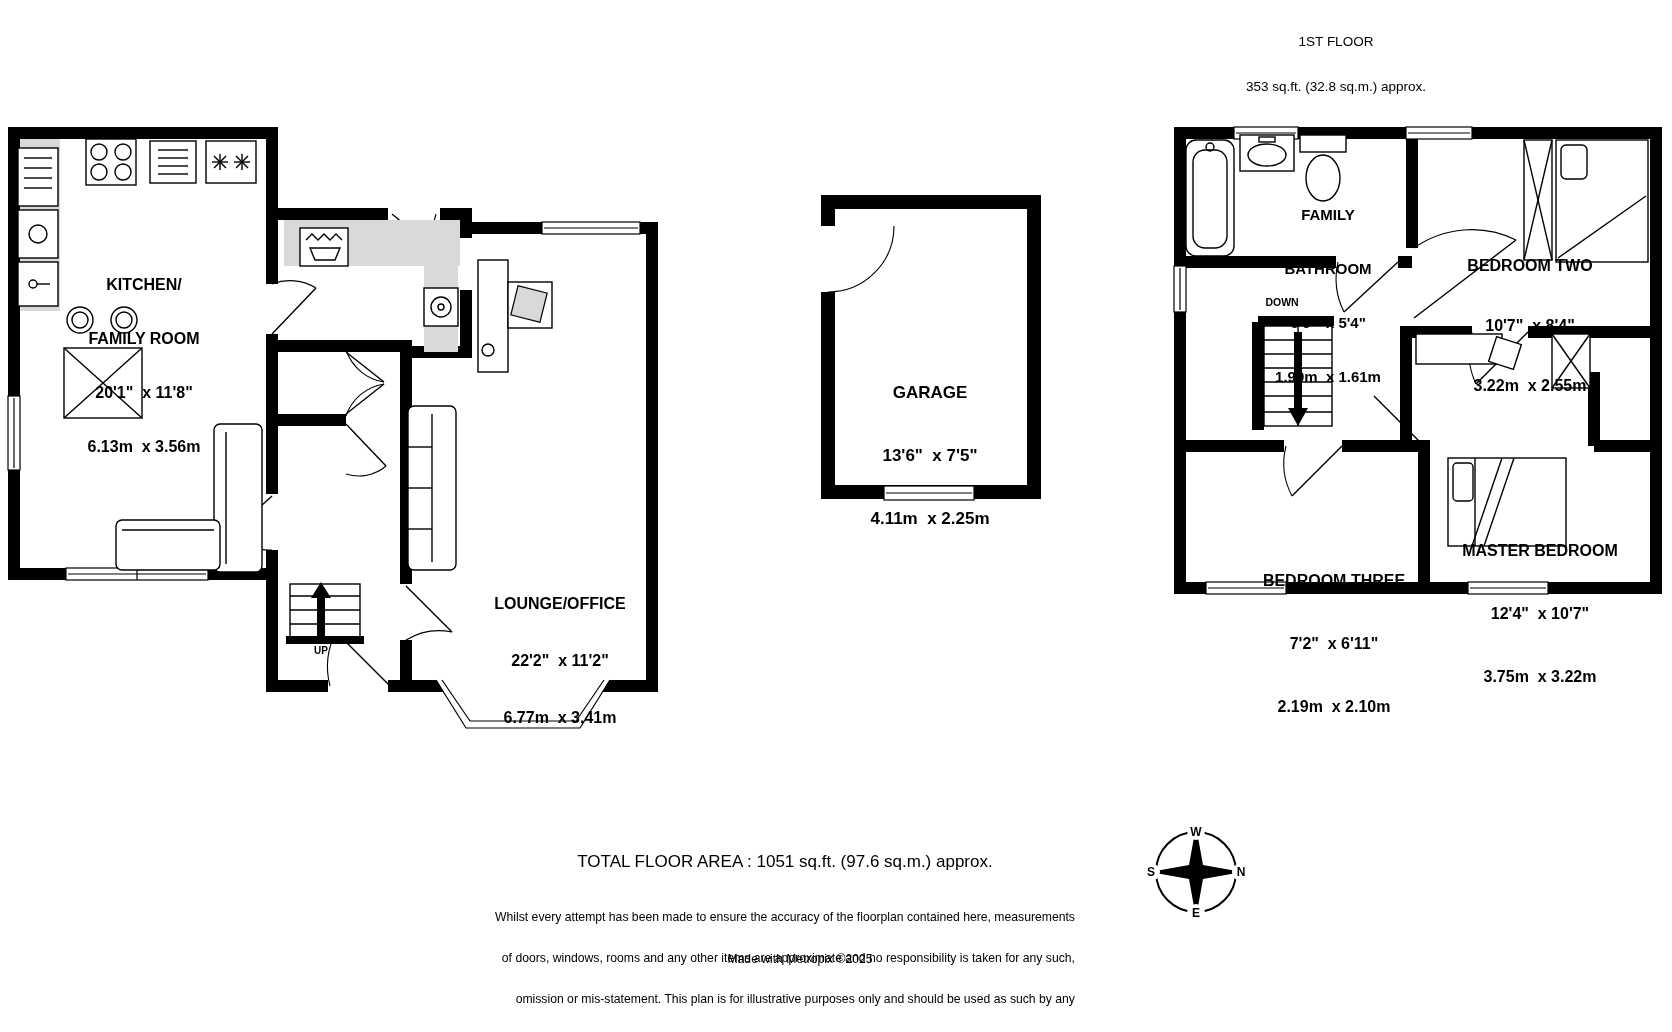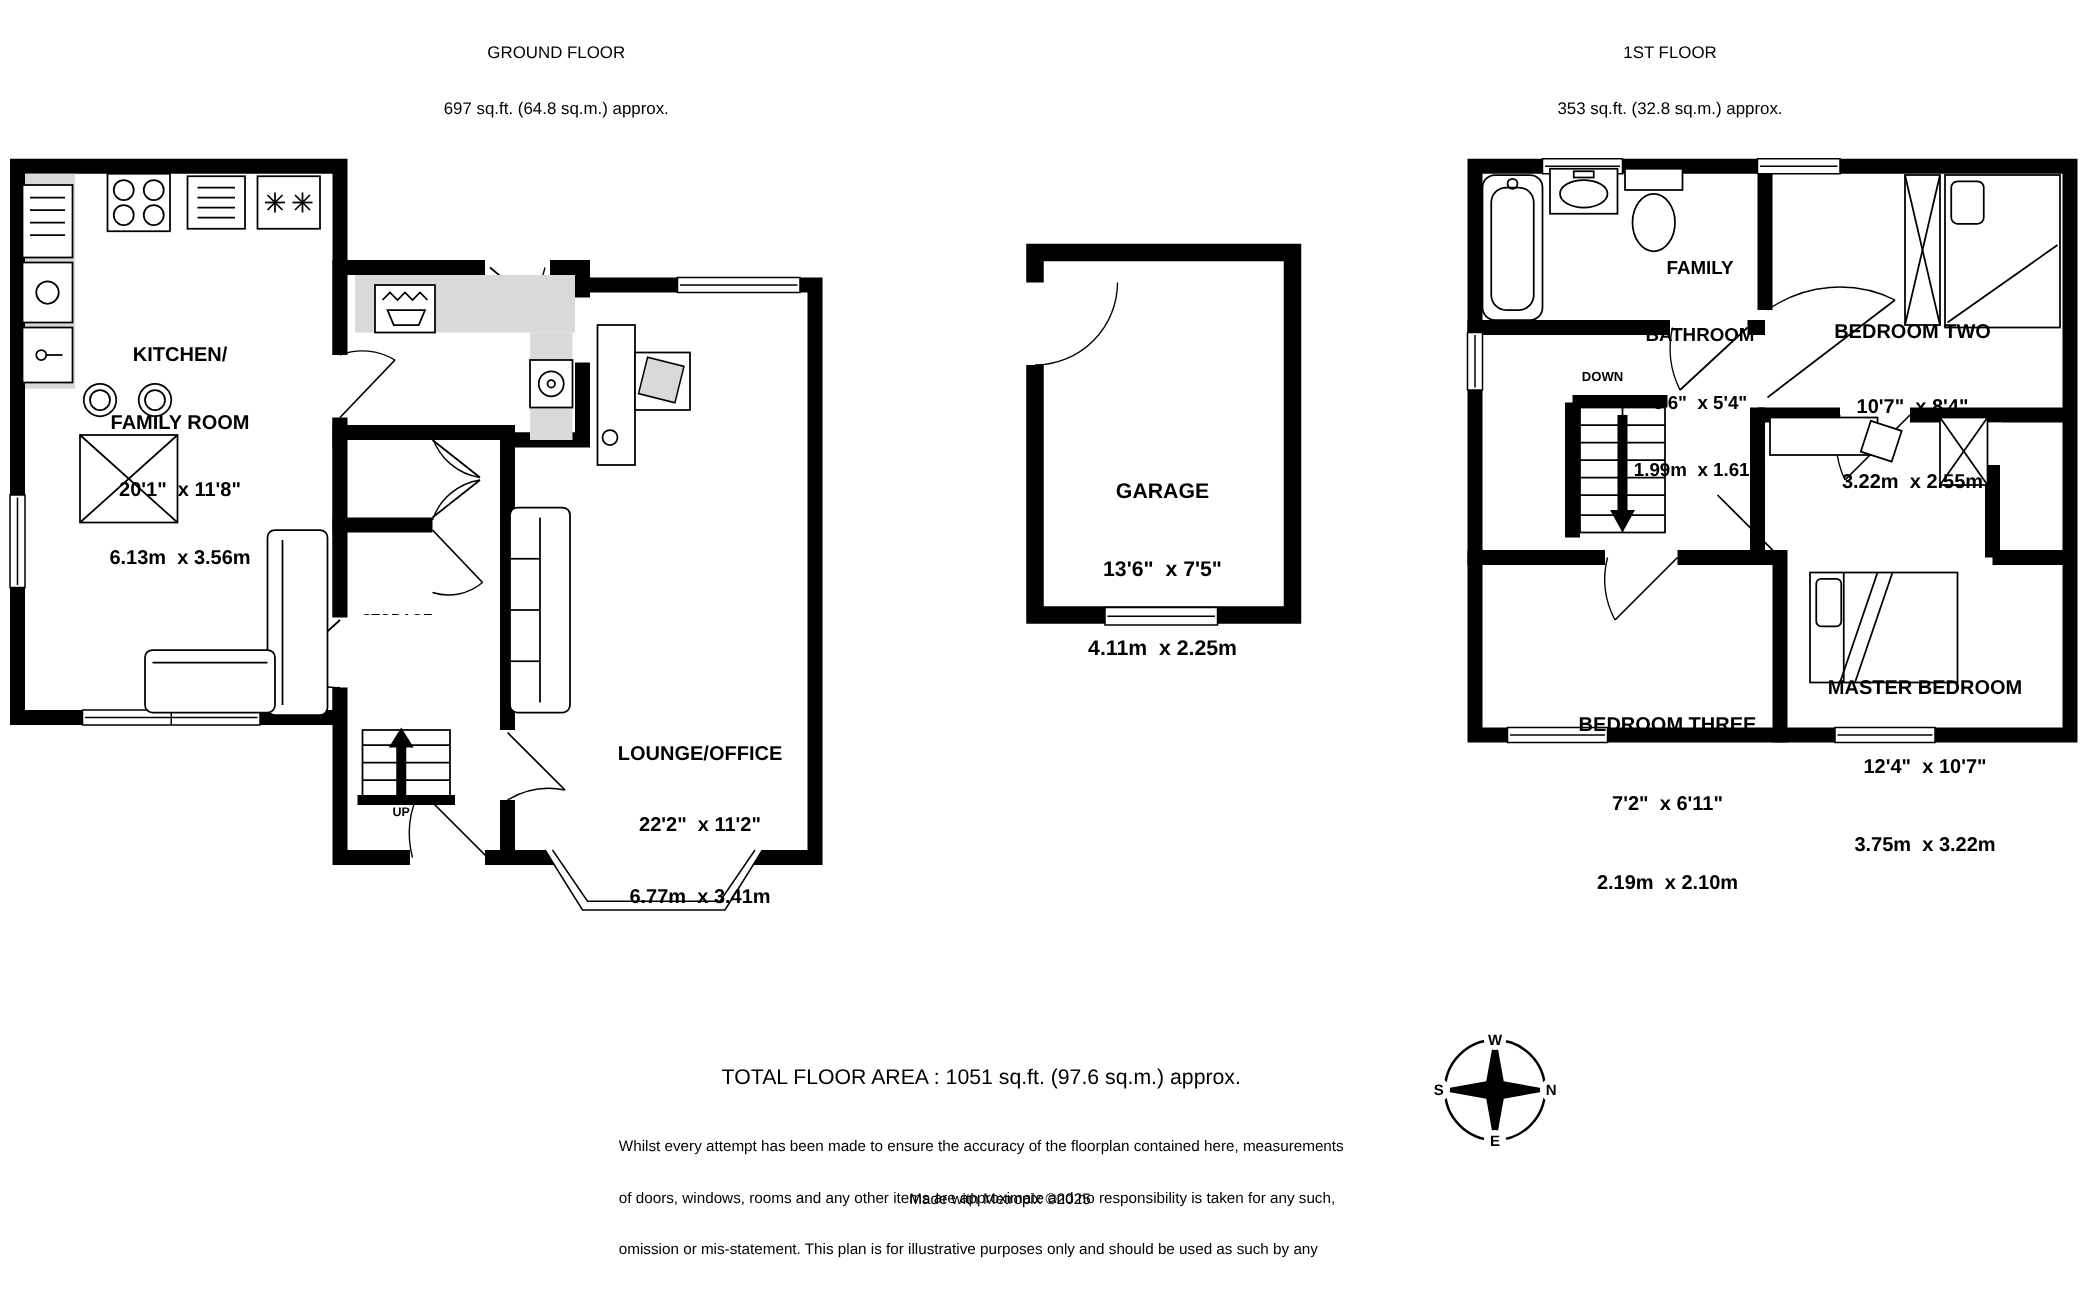--- a/index.html
+++ b/index.html
@@ -22,21 +22,21 @@
   
   .hdr{position:absolute;z-index:2;transform:translateX(-50%);text-align:center;
        font-size:13.5px;line-height:15px;white-space:pre;}
   .lbl{position:absolute;z-index:2;transform:translateX(-50%);text-align:center;
        font-weight:bold;font-size:16px;line-height:19px;white-space:pre;}
   .sm{font-size:11.5px;line-height:12px;transform:none;}
   .tiny{position:absolute;z-index:2;transform:translateX(-50%);font-weight:bold;
         font-size:10px;white-space:pre;}
   .clip{position:absolute;z-index:2;overflow:hidden;white-space:pre;font-weight:bold;}
   .clip>span{display:inline-block;}
-  .ftr{position:absolute;z-index:2;transform:translateX(-50%);text-align:left;white-space:pre;}
+  .ftr{position:absolute;z-index:2;transform:translateX(-50%);text-align:right;white-space:pre;}
 </style>
 </head>
 <body>
 
 <div class="canvas">
 
 <svg width="1672" height="1032" viewBox="0 0 1672 1032">
 
   <g>
 
@@ -313,24 +313,20 @@
         <circle cx="1241" cy="872" r="9" fill="#fff"></circle>
     <circle cx="1196" cy="913" r="9" fill="#fff"></circle>
         <circle cx="1151" cy="872" r="9" fill="#fff"></circle>
     <text x="1196" y="836" text-anchor="middle" font-size="12" font-weight="bold">W</text>
     <text x="1241" y="876" text-anchor="middle" font-size="12" font-weight="bold">N</text>
     <text x="1196" y="917" text-anchor="middle" font-size="12" font-weight="bold">E</text>
     <text x="1151" y="876" text-anchor="middle" font-size="12" font-weight="bold">S</text>
   </g>
 </svg>
 
-<div class="hdr" style="left:445px;top:4px;">
-  <div>GROUND FLOOR</div>
-  <div>697 sq.ft. (64.8 sq.m.) approx.</div>
-</div>
 <div class="hdr" style="left:1336px;top:4px;">
   <div>1ST FLOOR</div>
   <div>353 sq.ft. (32.8 sq.m.) approx.</div>
 </div>
 
 <div class="lbl" style="left:144px;top:240px;line-height:18px;">
   <div>KITCHEN/</div>
   <div>FAMILY ROOM</div>
   <div>20'1"  x 11'8"</div>
   <div>6.13m  x 3.56m</div>
@@ -356,21 +352,21 @@
   <div>22'2"  x 11'2"</div>
   <div>6.77m  x 3.41m</div>
 </div>
 
 <div class="lbl" style="left:930px;top:340px;font-size:17px;line-height:21px;">
   <div>GARAGE</div>
   <div>13'6"  x 7'5"</div>
   <div>4.11m  x 2.25m</div>
 </div>
 
-<div class="lbl" style="left:1328px;top:170px;font-size:15px;line-height:18px;margin-left:32px;">
+<div class="lbl" style="left:1328px;top:170px;font-size:15px;line-height:18px;">
   <div>FAMILY</div>
   <div>BATHROOM</div>
   <div>6'6"  x 5'4"</div>
   <div>1.99m  x 1.61m</div>
 </div>
 
 <div class="lbl" style="left:1530px;top:216px;line-height:20px;">
   <div>BEDROOM TWO</div>
   <div>10'7"  x 8'4"</div>
   <div>3.22m  x 2.55m</div>

